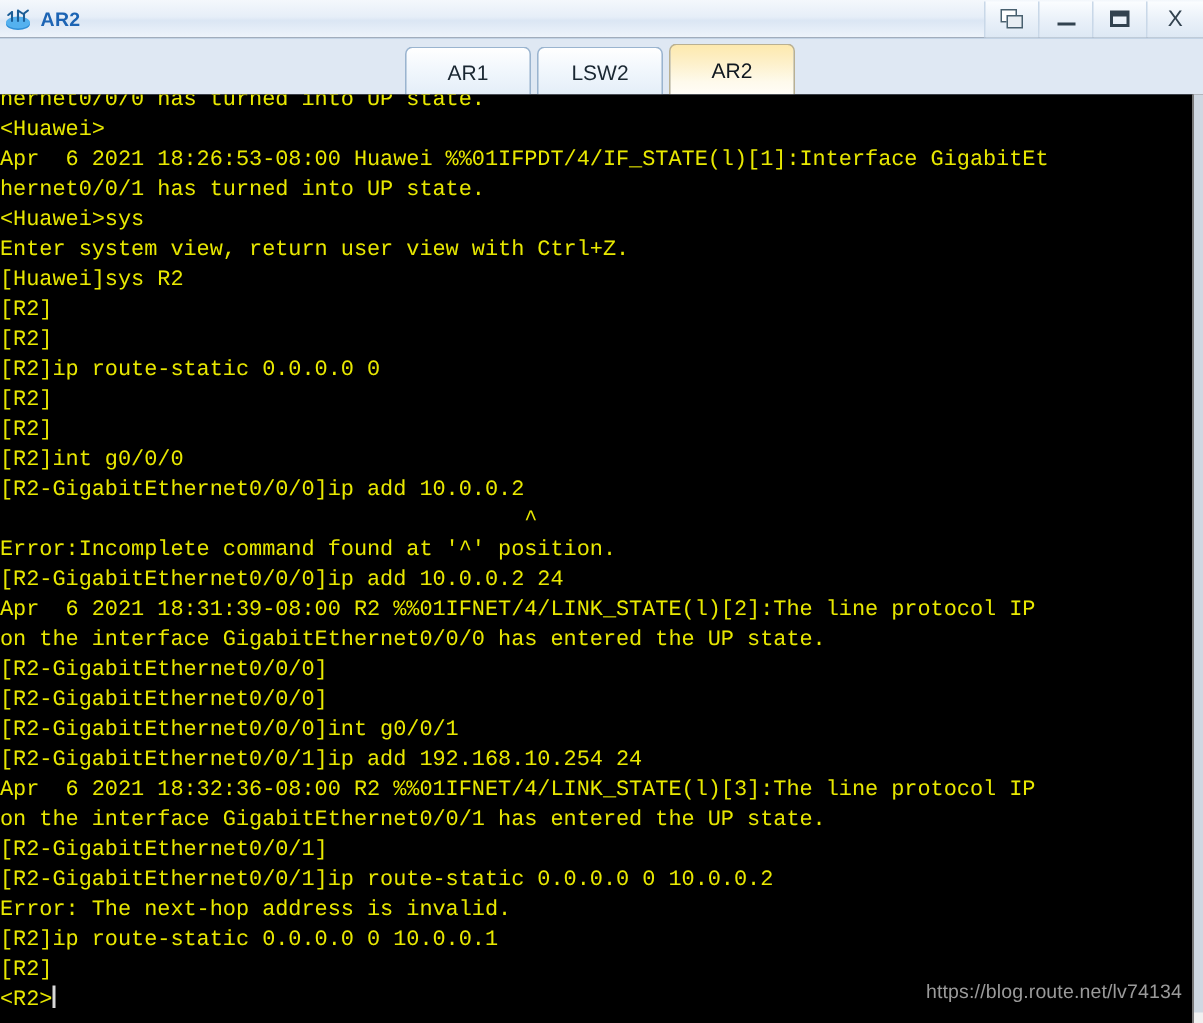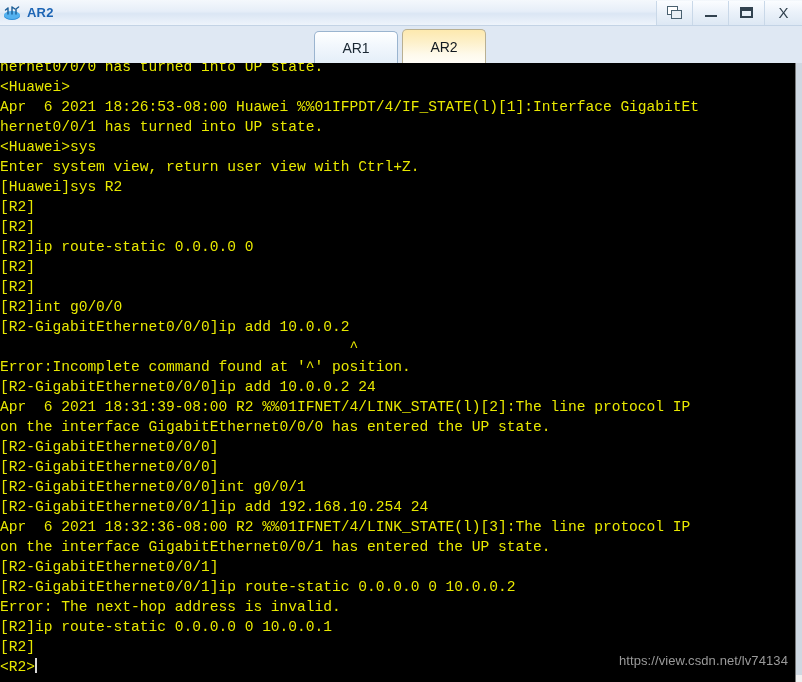--- a/index.html
+++ b/index.html
@@ -219,28 +219,31 @@
     </div>
     <div class="win-btn" id="win-close">
       <span class="glyph-close">X</span>
     </div>
   </div>
 
   <div id="tabstrip">
     <div class="tab">
       <span>AR1</span>
     </div>
+    <div class="tab">
+      <span>LSW2</span>
+    </div>
     <div class="tab active">
       <span>AR2</span>
     </div>
   </div>
 
   <div id="terminal-wrap">
     <div id="terminal"><span class="ln">hernet0/0/0 has turned into UP state.</span><span class="ln">&lt;Huawei&gt;</span><span class="ln">Apr  6 2021 18:26:53-08:00 Huawei %%01IFPDT/4/IF_STATE(l)[1]:Interface GigabitEt</span><span class="ln">hernet0/0/1 has turned into UP state.</span><span class="ln">&lt;Huawei&gt;sys</span><span class="ln">Enter system view, return user view with Ctrl+Z.</span><span class="ln">[Huawei]sys R2</span><span class="ln">[R2]</span><span class="ln">[R2]</span><span class="ln">[R2]ip route-static 0.0.0.0 0</span><span class="ln">[R2]</span><span class="ln">[R2]</span><span class="ln">[R2]int g0/0/0</span><span class="ln">[R2-GigabitEthernet0/0/0]ip add 10.0.0.2</span><span class="ln">                                        ^</span><span class="ln">Error:Incomplete command found at '^' position.</span><span class="ln">[R2-GigabitEthernet0/0/0]ip add 10.0.0.2 24</span><span class="ln">Apr  6 2021 18:31:39-08:00 R2 %%01IFNET/4/LINK_STATE(l)[2]:The line protocol IP</span><span class="ln">on the interface GigabitEthernet0/0/0 has entered the UP state.</span><span class="ln">[R2-GigabitEthernet0/0/0]</span><span class="ln">[R2-GigabitEthernet0/0/0]</span><span class="ln">[R2-GigabitEthernet0/0/0]int g0/0/1</span><span class="ln">[R2-GigabitEthernet0/0/1]ip add 192.168.10.254 24</span><span class="ln">Apr  6 2021 18:32:36-08:00 R2 %%01IFNET/4/LINK_STATE(l)[3]:The line protocol IP</span><span class="ln">on the interface GigabitEthernet0/0/1 has entered the UP state.</span><span class="ln">[R2-GigabitEthernet0/0/1]</span><span class="ln">[R2-GigabitEthernet0/0/1]ip route-static 0.0.0.0 0 10.0.0.2</span><span class="ln">Error: The next-hop address is invalid.</span><span class="ln">[R2]ip route-static 0.0.0.0 0 10.0.0.1</span><span class="ln">[R2]</span><span class="ln"><span>&lt;R2&gt;</span><span id="cursor-block"></span></span></div>
   </div>
 
   <div id="term-scroll">
     <div class="thumb"></div>
   </div>
 
-  <div id="watermark">https://view.csdn.net/lv74134</div>
+  <div id="watermark">https://blog.route.net/lv74134</div>
 
 </div>
 
 </body></html>

